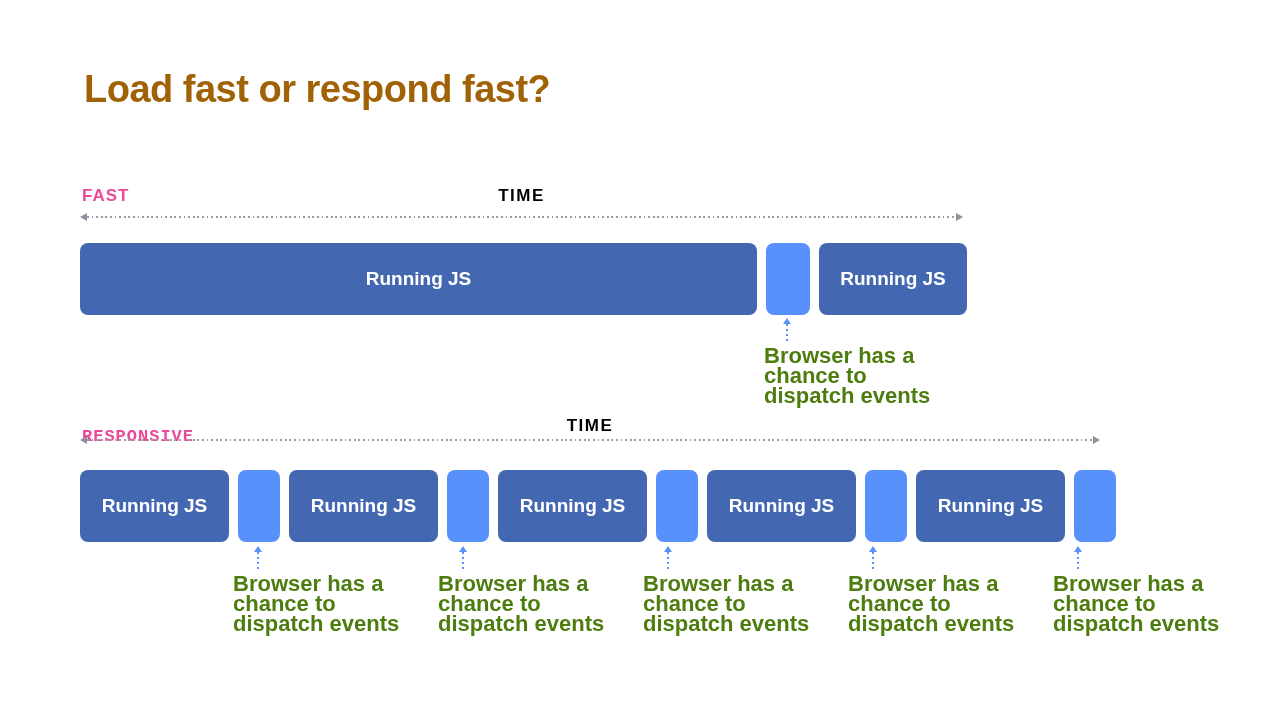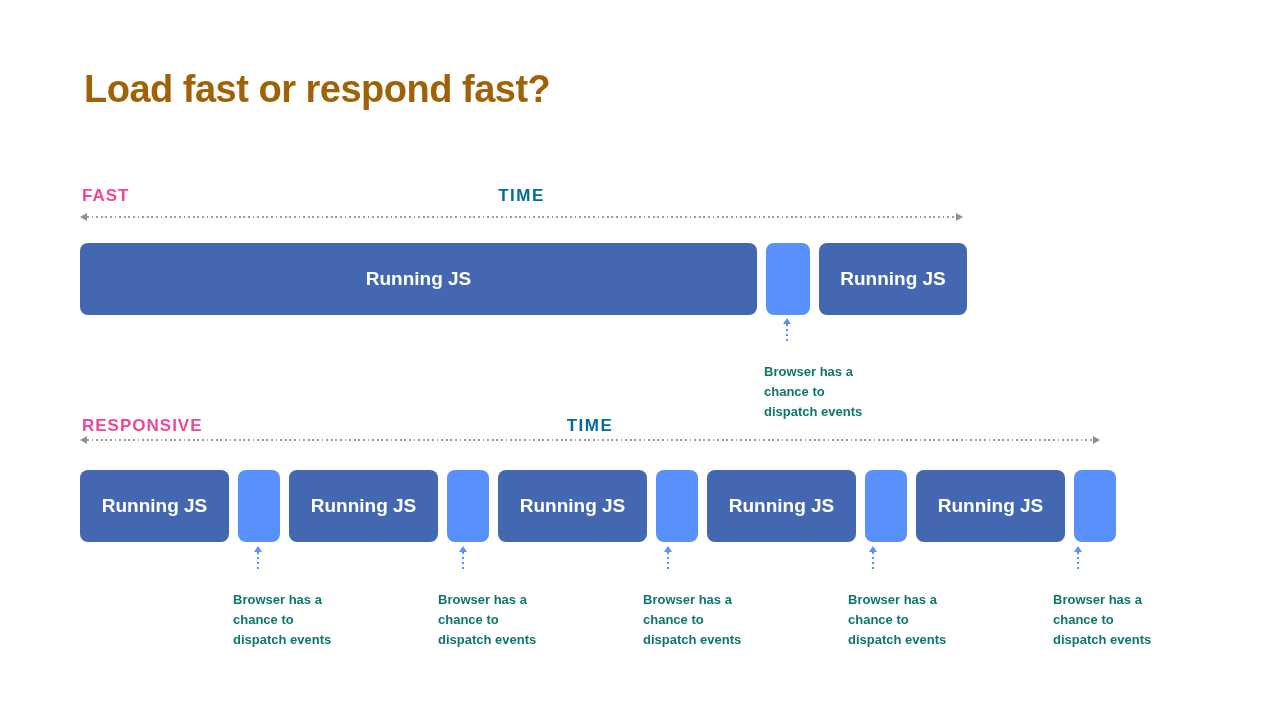--- a/index.html
+++ b/index.html
@@ -27,21 +27,21 @@
     font-size: 17px;
     font-weight: bold;
     letter-spacing: 1px;
     color: #ec4899;
   }
   .time-label {
     position: absolute;
     font-size: 17px;
     font-weight: bold;
     letter-spacing: 1.5px;
-    color: #0369a1;
+    color: #000000;
     text-align: center;
   }
   
   .axis {
     position: absolute;
     height: 8px;
     display: flex;
     align-items: center;
   }
   .axis .dots {
@@ -101,25 +101,25 @@
     border-left: 4px solid transparent;
     border-right: 4px solid transparent;
     border-bottom: 6px solid #5890FC;
   }
   .up-arrow .stem {
     width: 2px;
     height: 17px;
     background: repeating-linear-gradient(to bottom, #5890FC 0 2px, transparent 2px 5px);
   }
   .ann-text {
-    margin-top: 20px;
-    font-size: 13px;
+    margin-top: 4px;
+    font-size: 22px;
     font-weight: bold;
     line-height: 20px;
-    color: #0f766e;
+    color: #4d7c0f;
     white-space: pre-line;
   }
 </style>
 </head>
 <body>
 
 <div class="slide">
 
   <h1 class="title">Load fast or respond fast?</h1>
 
@@ -148,21 +148,21 @@
         <span class="head"></span>
         <span class="stem"></span>
       </div>
       <div class="ann-text">Browser has a
 chance to
 dispatch events</div>
     </div>
   </div>
 
   <div>
-    <span class="tl-label" style="left:82px; top:416px;">RESPONSIVE</span>
+    <span class="tl-label" style="left:82px; top:427px;font-family:Liberation Mono, monospace;">RESPONSIVE</span>
     <span class="time-label" style="left:80px; top:416px; width:1020px;">TIME</span>
 
     <div class="axis" style="left:80px; top:436px; width:1020px;">
       <span class="arr-l"></span>
       <span class="dots"></span>
       <span class="arr-r"></span>
     </div>
 
     <div class="bars" style="left:80px; top:470px;">
       <div class="bar js bar-r">

